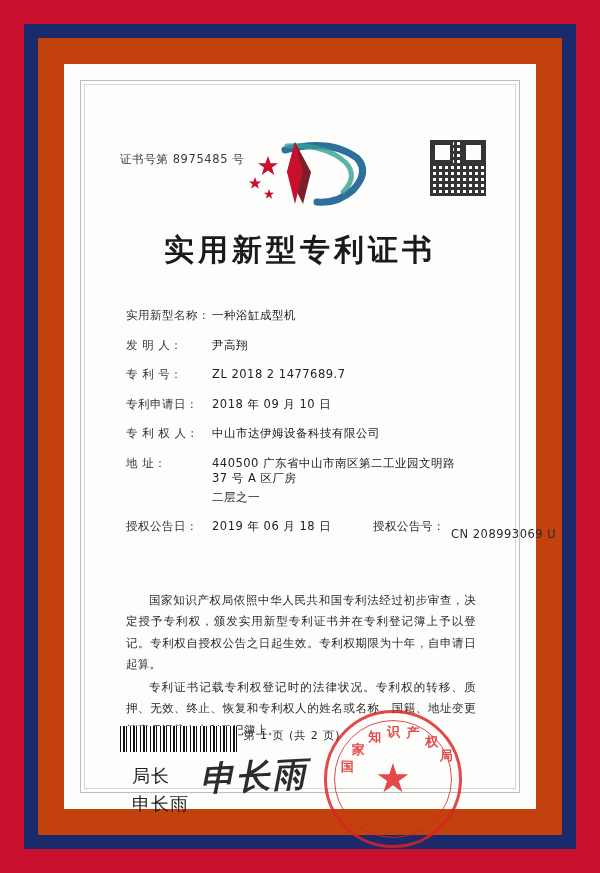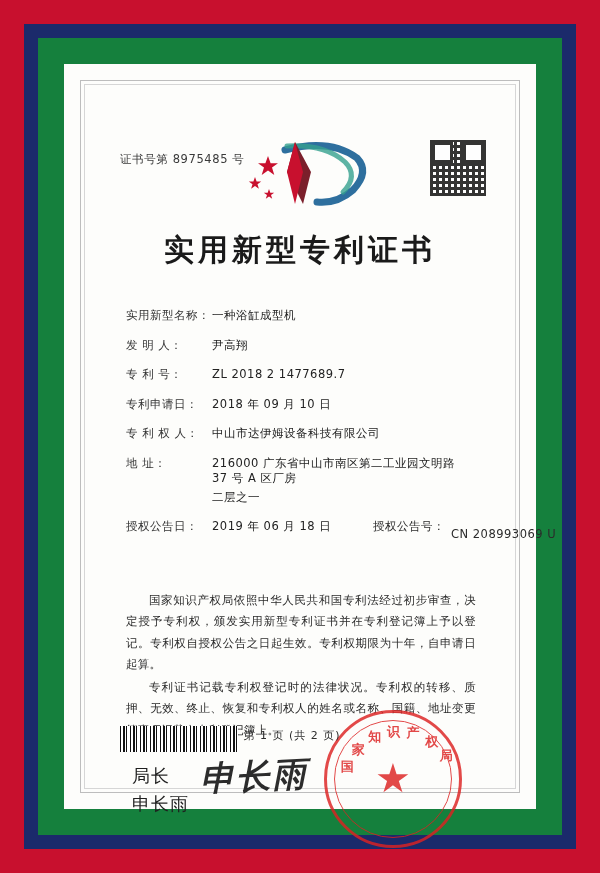--- a/index.html
+++ b/index.html
@@ -29,21 +29,21 @@
     box-sizing: border-box;
     border: 12px solid #c8102e;
     background: #c8102e;
   }
   .border-blue {
     position: absolute;
     left: 12px; top: 12px;
     right: 12px; bottom: 12px;
     box-sizing: border-box;
     border: 14px solid #1b2a6b;
-    background: #15803d;
+    background: #c2410c;
   }
   .paper {
     position: absolute;
     left: 26px; top: 26px;
     right: 26px; bottom: 26px;
     background: #fdfdfb;
     box-sizing: border-box;
   }
   .inner-frame {
     position: absolute;
@@ -355,21 +355,21 @@
             </div>
 
             <div class="field-row">
               <div class="field-label">专 利 权 人：</div>
               <div class="field-value">中山市达伊姆设备科技有限公司</div>
             </div>
 
             <div class="field-row">
               <div class="field-label">地 址：</div>
               <div class="field-value">
-                <span>216000 广东省中山市南区第二工业园文明路 37 号 A 区厂房</span>
+                <span>440500 广东省中山市南区第二工业园文明路 37 号 A 区厂房</span>
                 <span class="line2">二层之一</span>
               </div>
             </div>
 
             <div class="field-row dual">
               <div class="field-label">授权公告日：</div>
               <div class="field-value left-value">2019 年 06 月 18 日</div>
               <div class="mid-label">授权公告号：</div>
               <div class="mid-value">CN 208993069 U</div>
             </div>

